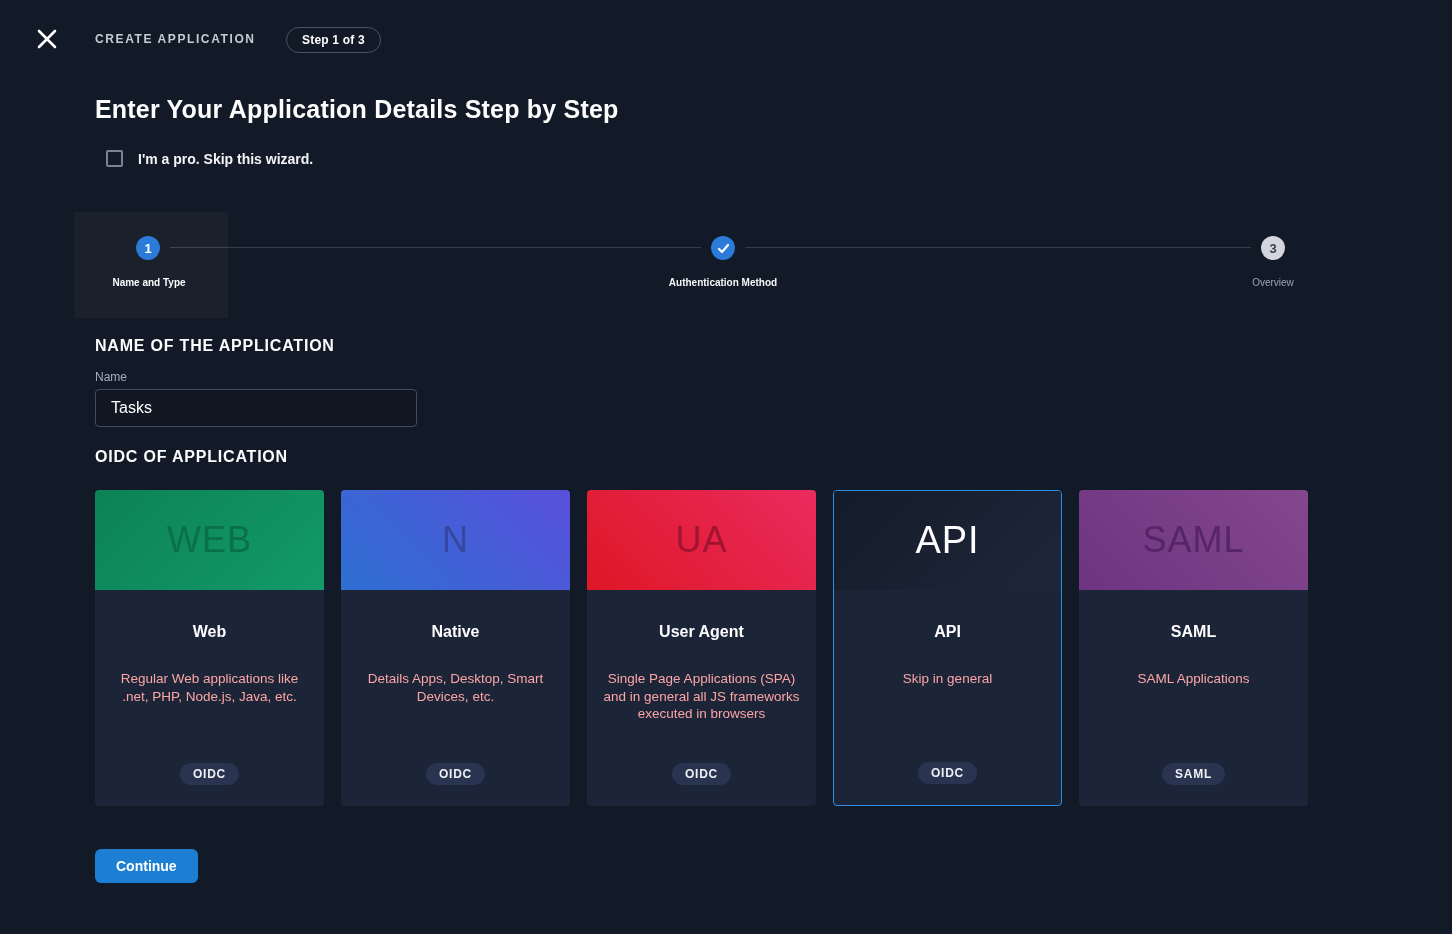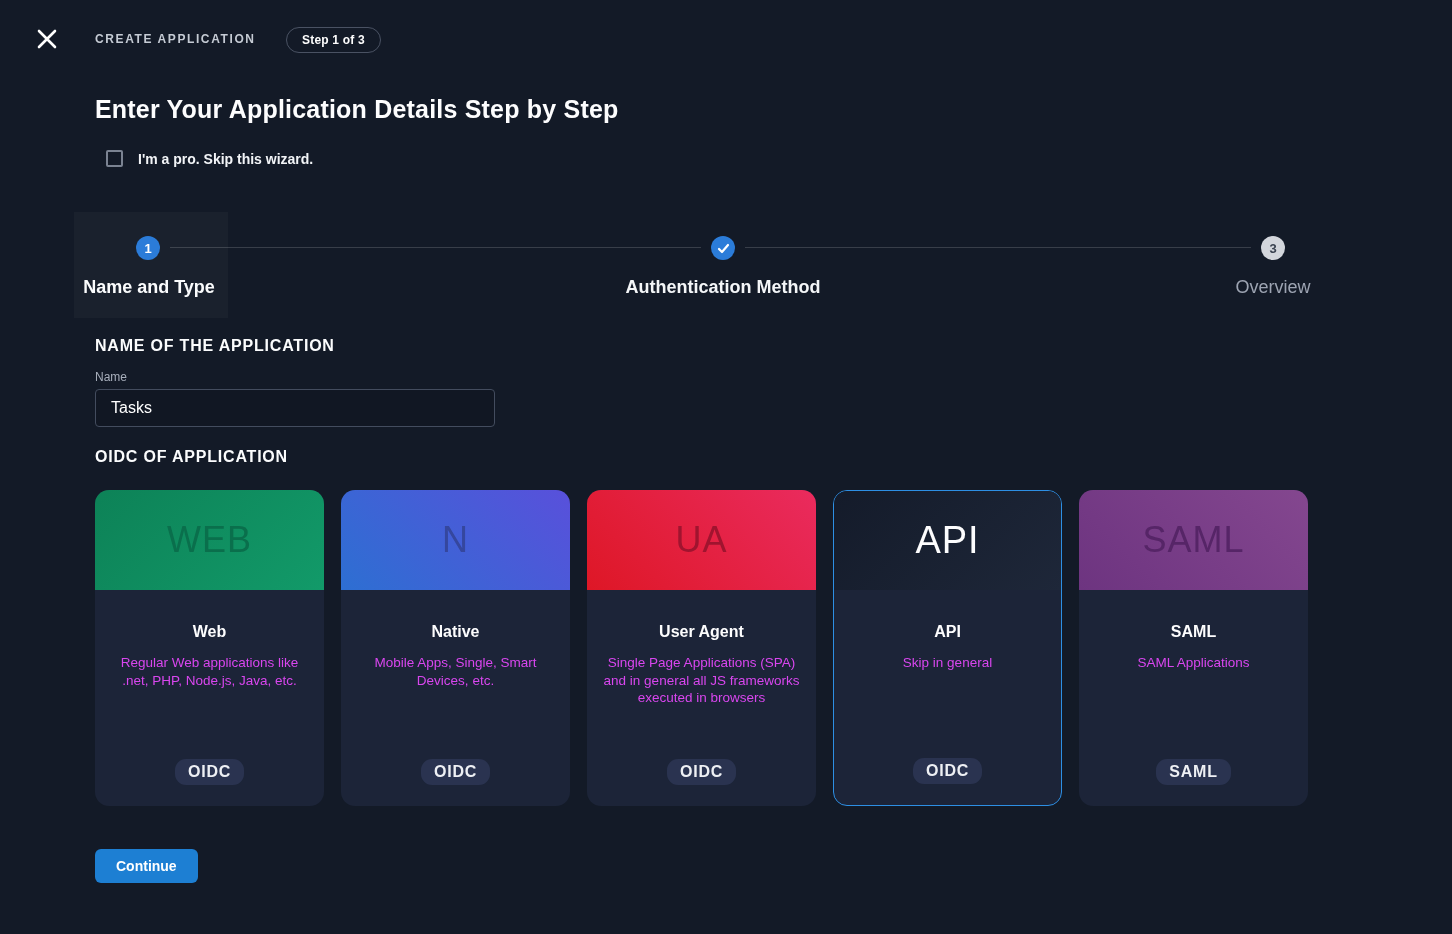--- a/index.html
+++ b/index.html
@@ -52,77 +52,77 @@
     font-size:13px; font-weight:bold; cursor:pointer;
   }
   .step-circle.blue { background:#2b7cd9; color:#fff; }
   .step-circle.gray { background:#d3d6dc; color:#3a4250; }
   .step-circle svg { width:13px; height:13px; display:block; }
   .step-line {
     position:absolute; top:247px; height:1px; background:rgba(255,255,255,0.16);
   }
   .step-label {
     position:absolute; top:277px; transform:translateX(-50%);
-    font-size:18px; white-space:nowrap;
+    font-size:10px; white-space:nowrap;
   }
   .step-label.current { color:#fbfcfd; font-weight:600; }
   .step-label.done { color:#f4f6f8; font-weight:600; }
   .step-label.upcoming { color:#9da4b2; font-weight:400; }
 
   
   .section-heading {
     position:absolute; left:95px;
     font-size:16px; font-weight:bold; color:#fbfcfd; letter-spacing:0.8px;
   }
   .heading-name { top:337px; }
   .heading-type { top:448px; }
   .field-label {
     position:absolute; left:95px; top:370px;
     font-size:12px; color:#a7aebb;
   }
   .name-input {
-    position:absolute; left:95px; top:389px; width:400px; height:38px;
+    position:absolute; left:95px; top:389px; width:322px; height:38px;
     background:rgba(0,0,0,0.10); border:1px solid #434c5e; border-radius:4px;
     color:#fff; font-size:16px; padding:0 15px;
     font-family:"Liberation Sans", sans-serif; outline:none;
   }
 
   
   .cards {
     position:absolute; left:95px; top:490px;
     display:flex; gap:17px;
   }
   .card {
-    width:229px; height:316px; border-radius:14px; overflow:hidden;
+    width:229px; height:316px; border-radius:4px; overflow:hidden;
     background:#1c2438; display:flex; flex-direction:column; cursor:pointer;
   }
   .card.selected { border:1px solid #2d8fe4; }
   .card-header {
     height:100px; flex:none;
     display:flex; align-items:center; justify-content:center;
     font-size:36px; font-weight:500; letter-spacing:1px;
   }
   .card--web  .card-header { background:linear-gradient(135deg,#0d8257,#129a69); color:#0a6f4c; }
   .card--native .card-header { background:linear-gradient(45deg,#2d6fd2,#5950db); color:#35479e; }
   .card--ua   .card-header { background:linear-gradient(45deg,#de1726,#ea2b5e); color:#a0142f;text-align:center; }
   .card--api  .card-header { background:linear-gradient(135deg,#141b2a,#1e2739); color:#fdfdfe; font-size:38px; }
   .card--saml .card-header { background:linear-gradient(45deg,#6d3480,#84478f); color:#562567; }
   .card.selected .card-header { height:99px; }
   .card-title {
     margin-top:33px; text-align:center;
     font-size:16px; font-weight:bold; color:#fdfdfe;
   }
   .card-desc {
-    margin-top:13px; text-align:center;
-    font-size:13.5px; line-height:17.5px; color:#d946ef; padding:0 14px;
+    margin-top:29px; text-align:center;
+    font-size:13.5px; line-height:17.5px; color:#fca5a5; padding:0 14px;
   }
   .card-badge-wrap { margin-top:auto; margin-bottom:21px; text-align:center; }
   .card-badge {
     display:inline-block; background:#2a3350; border-radius:11px;
-    padding:4px 13px; font-size:16px; font-weight:bold; letter-spacing:0.8px; color:#eef0f4;
+    padding:4px 13px; font-size:12px; font-weight:bold; letter-spacing:0.8px; color:#eef0f4;
   }
 
   
   .continue-btn {
     position:absolute; left:95px; top:849px;
     background:#1d7fd3; border:none; border-radius:6px;
     padding:9px 21px; font-size:14px; font-weight:bold; color:#fff;
     font-family:"Liberation Sans", sans-serif; cursor:pointer;
   }
 </style>
@@ -179,21 +179,21 @@
   <div class="card card--web">
     <div class="card-header">WEB</div>
     <div class="card-title">Web</div>
     <div class="card-desc">Regular Web applications like .net, PHP, Node.js, Java, etc.</div>
     <div class="card-badge-wrap"><span class="card-badge">OIDC</span></div>
   </div>
 
   <div class="card card--native">
     <div class="card-header">N</div>
     <div class="card-title">Native</div>
-    <div class="card-desc">Mobile Apps, Single, Smart Devices, etc.</div>
+    <div class="card-desc">Details Apps, Desktop, Smart Devices, etc.</div>
     <div class="card-badge-wrap"><span class="card-badge">OIDC</span></div>
   </div>
 
   <div class="card card--ua">
     <div class="card-header">UA</div>
     <div class="card-title">User Agent</div>
     <div class="card-desc">Single Page Applications (SPA) and in general all JS frameworks executed in browsers</div>
     <div class="card-badge-wrap"><span class="card-badge">OIDC</span></div>
   </div>
 

